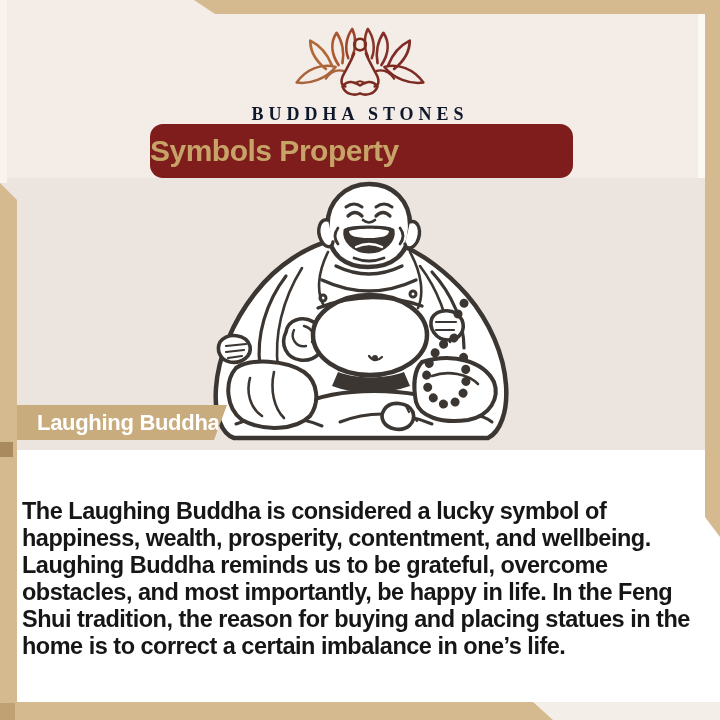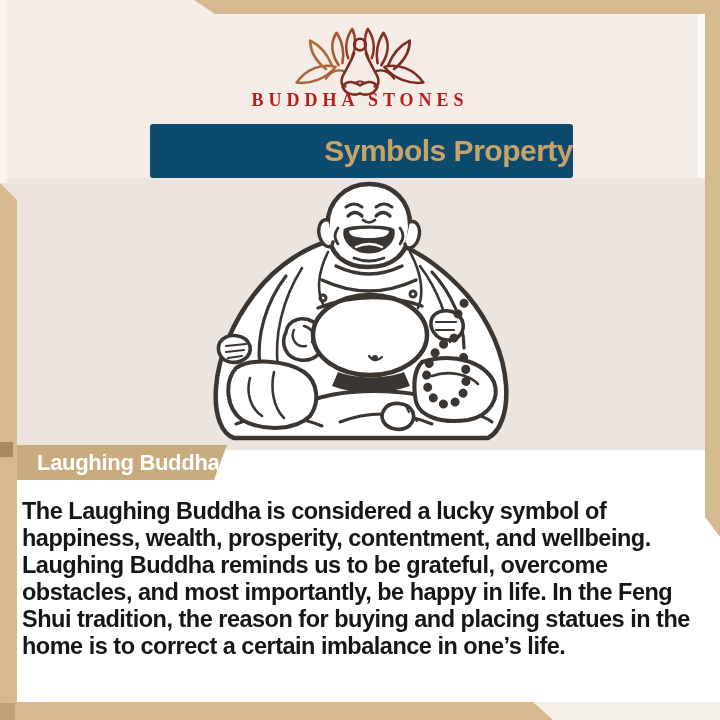--- a/index.html
+++ b/index.html
@@ -24,36 +24,36 @@
               clip-path:polygon(0 0,100% 0,100% 100%,0 517px);}
   .band-left{left:0;top:183px;width:17px;height:537px;
              clip-path:polygon(0 0,100% 17px,100% 100%,0 100%);}
   .band-bottom{left:0;top:702px;width:553px;height:18px;
                clip-path:polygon(0 0,533px 0,100% 100%,0 100%);}
   .accent-label{position:absolute;left:0;top:442px;width:13px;height:15px;background:#a98a5e;}
   .accent-corner{position:absolute;left:0;top:703px;width:15px;height:17px;background:#bfa173;}
 
   
   .logo{position:absolute;left:285px;top:26px;width:150px;height:78px;}
-  .brand-name{position:absolute;left:0;top:90px;width:720px;text-align:center;
+  .brand-name{position:absolute;left:0;top:104px;width:720px;text-align:center;
               font-family:"Liberation Serif",serif;font-weight:700;font-size:18px;
-              letter-spacing:5px;color:#b91c1c;}
+              letter-spacing:5px;color:#0f172a;}
 
   
-  .banner{position:absolute;left:150px;top:124px;width:423px;height:54px;background:#0c4a6e;
-          border-radius:3px;display:flex;align-items:center;justify-content:flex-end;}
+  .banner{position:absolute;left:150px;top:124px;width:423px;height:54px;background:#7f1d1d;
+          border-radius:13px;display:flex;align-items:center;justify-content:flex-start;}
   .banner-title{font-weight:700;font-size:30px;color:#c7a368;letter-spacing:-0.5px;}
 
   
   .buddha{position:absolute;left:170px;top:180px;width:380px;height:280px;}
 
   
   .label-bar{position:absolute;left:17px;top:405px;width:210px;height:35px;background:#c9ac7d;
              clip-path:polygon(0 0,100% 0,calc(100% - 13px) 100%,0 100%);
-             display:flex;align-items:center;margin-top:40px;}
+             display:flex;align-items:center;}
   .label-bar span{color:#ffffff;font-weight:700;font-size:22px;padding-left:20px;
                   letter-spacing:-0.3px;}
 
   
   .tagline{position:absolute;left:0;top:456px;width:720px;text-align:center;
            font-weight:700;font-size:26px;color:#c29d5b;letter-spacing:0.2px;}
   .description{position:absolute;left:22px;top:498px;width:680px;
                font-weight:700;font-size:23.5px;line-height:27px;color:#161616;
                letter-spacing:-0.5px;}
 </style>

